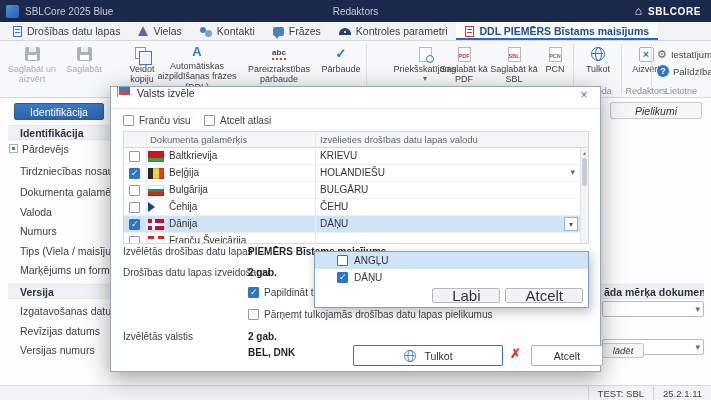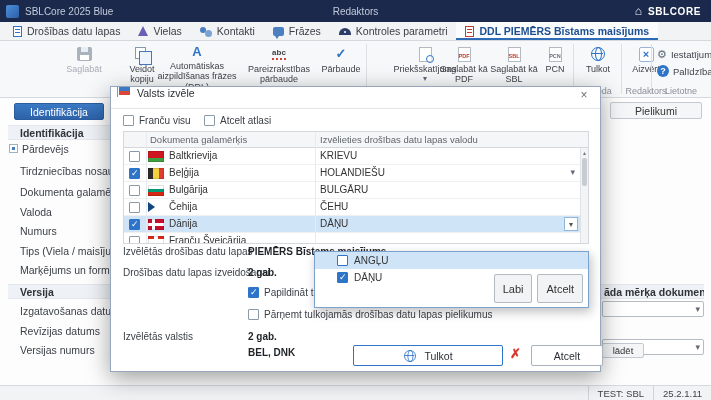--- a/index.html
+++ b/index.html
@@ -77,21 +77,21 @@
   .ic-gear { font-size:11px; color:#5f6b7a; line-height:1; }
   .ic-help { width:12px; height:12px; border-radius:50%; background:#2e74c9; color:#fff; font-size:9px;
              font-weight:bold; display:flex; align-items:center; justify-content:center; }
   .caret { font-size:8px; color:#667; }
 
   
   #content { position:absolute; left:0; top:98px; width:711px; height:287px; background:#fdfdfe; }
   .bluebtn { background:linear-gradient(180deg,#3b79c4,#2d62a8); color:#fff; border:1px solid #2a5c9e;
              border-radius:2px; display:flex; align-items:center; justify-content:center; font-size:10.5px; }
   .graybtn { background:#f5f6f8; color:#333; border:1px solid #c3c9d0; border-radius:2px; display:flex;
-             align-items:center; justify-content:center; font-size:10.5px; }
+             align-items:center; justify-content:center; font-size:10.5px;font-style:italic; }
   .band { background:#eef1f5; border-top:1px solid #e3e7ec; border-bottom:1px solid #e3e7ec;
           display:flex; align-items:center; padding-left:12px; font-weight:bold; font-size:10.5px; color:#2f3439;
           overflow:hidden; white-space:nowrap; }
   .fld { position:absolute; font-size:10.5px; color:#3a3f45; white-space:nowrap; }
   .exp { position:absolute; width:9px; height:9px; border:1px solid #9fb0c0; background:#fff; }
   .exp::after { content:""; position:absolute; left:2px; top:2px; width:3px; height:3px; background:#4a7fc1; }
   .select { background:#fff; border:1px solid #b5bcc4; border-radius:2px; position:relative; }
   .select .chevr { position:absolute; right:3px; top:2px; font-size:9px; color:#667; }
 
   
@@ -148,21 +148,21 @@
   #tscroll .thumb { position:absolute; top:10px; left:1px; width:5px; height:28px; background:#c6ccd2; border-radius:2px; }
 
   .slab { position:absolute; left:12px; font-size:10px; color:#3a3f45; white-space:nowrap; }
   .sval { position:absolute; left:137px; font-size:10px; font-weight:bold; color:#1f2327; white-space:nowrap; }
 
   #popup { position:absolute; left:203px; top:164px; width:275px; height:57px; background:#fff;
            border:1px solid #7ba2cf; box-shadow:2px 4px 10px rgba(0,0,0,.25); z-index:5; }
   .prow { height:17px; display:flex; align-items:center; gap:6px; padding-left:22px; font-size:10px; color:#333; }
   .prow.hl { background:#cfe4f7; }
   .pfoot { position:absolute; right:5px; bottom:4px; display:flex; gap:5px; }
-  .sbtn { height:29px; padding:0 8px; font-size:11px; background:#f1f3f5; border:1px solid #b4bac2;
+  .sbtn { height:15px; padding:0 19px; font-size:15px; background:#f1f3f5; border:1px solid #b4bac2;
           border-radius:2px; display:flex; align-items:center; color:#333; font-family:inherit; }
 
   #btn-translate { position:absolute; left:242px; top:258px; width:150px; height:21px; background:#fff;
                    border:1px solid #2e74c9; border-radius:2px; display:flex; align-items:center;
                    justify-content:center; gap:7px; font-size:10.5px; color:#2b2f33; font-family:inherit; }
   #redx { position:absolute; left:399px; top:259px; font-size:13px; font-weight:bold; color:#d63a2f; }
   #btn-mcancel { position:absolute; left:420px; top:258px; width:72px; height:21px; background:#fff;
                  border:1px solid #a9b2bc; border-radius:2px; display:flex; align-items:center;
                  justify-content:center; font-size:10.5px; color:#2b2f33; font-family:inherit; }
   .ic-globe.small { transform:scale(.85); }
@@ -203,20 +203,26 @@
       <span class="ti ti-gauge"></span>
       <span>Kontroles parametri</span>
     </div>
     <div class="tab active">
       <span class="ti ti-doc-red"></span>
       <span>DDL PIEMĒRS Bīstams maisījums</span>
     </div>
   </div>
 
   <div id="ribbon">
+    <div class="rbtn disabled" style="left:4px;width:56px;">
+      <span class="ric">
+          <span class="ic-save"></span>
+        </span>
+      <span>Saglabāt un aizvērt</span>
+    </div>
     <div class="rbtn disabled" style="left:62px;width:44px;">
       <span class="ric">
           <span class="ic-save"></span>
         </span>
       <span>Saglabāt</span>
     </div>
     <div class="rbtn" style="left:120px;width:44px;">
       <span class="ric">
           <span class="ic-copy"></span>
         </span>

